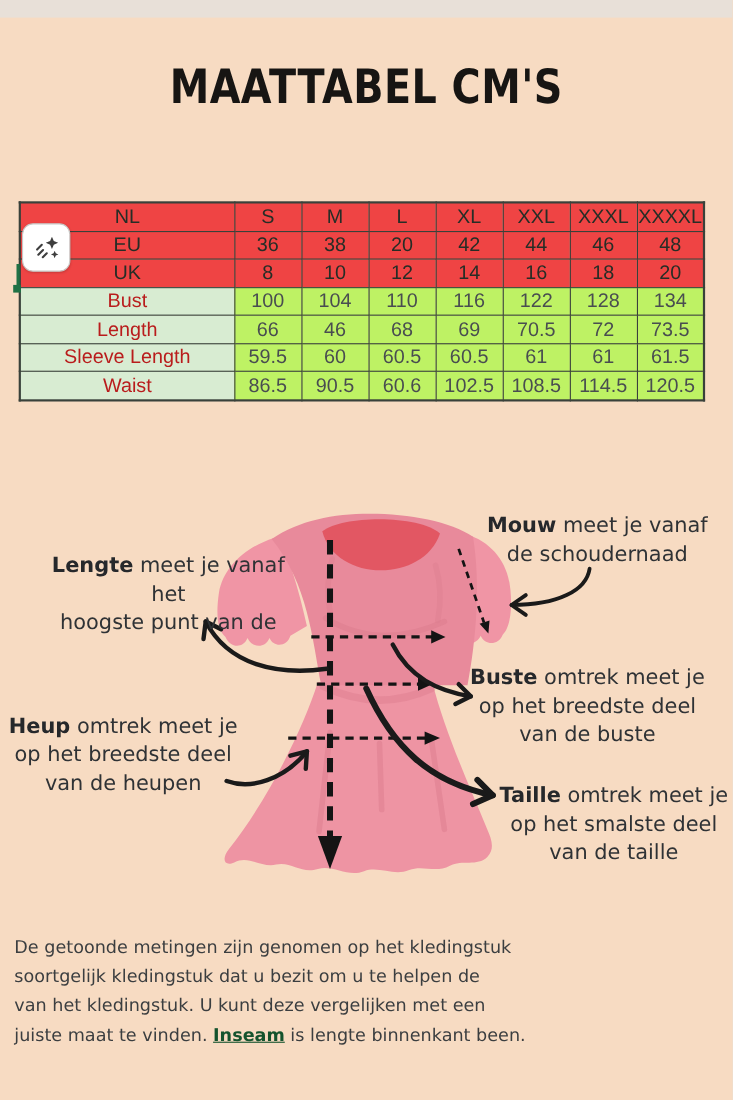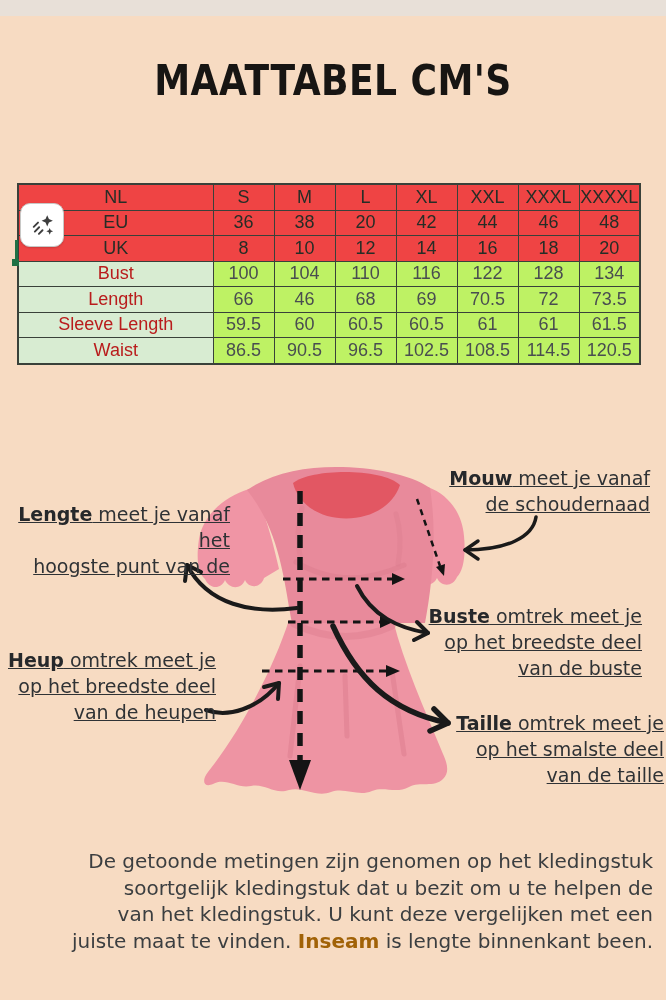--- a/index.html
+++ b/index.html
@@ -35,37 +35,37 @@
   .sparkle{
     position:absolute;left:20px;top:187px;width:44px;height:44px;
     background:#ffffff;border:1px solid #c8c8c6;border-radius:10px;
     box-shadow:0 1px 2px rgba(0,0,0,0.15);padding:0;cursor:pointer;
     display:flex;align-items:center;justify-content:center;
   }
   .sel-line{position:absolute;left:15px;top:224px;width:3px;height:22px;background:#1F7145;}
   .sel-handle{position:absolute;left:12px;top:243px;width:7px;height:7px;background:#1F7145;}
   
   .ann{
-    position:absolute;text-align:right;color:#2F3235;
-    font-size:19px;line-height:26px;text-decoration:underline;
+    position:absolute;text-align:center;color:#2F3235;
+    font-size:19px;line-height:26px;
   }
   .ann b{font-weight:bold;color:#26282B;}
-  .ann-lengte{left:0px;top:485px;width:230px;}
+  .ann-lengte{left:0px;top:485px;width:230px;padding-left:38px;}
   .ann-mouw{left:436px;top:449px;width:214px;}
   .ann-buste{left:426px;top:587px;width:216px;}
   .ann-heup{left:8px;top:631px;width:208px;}
   .ann-taille{left:452px;top:694px;width:212px;}
   
   .illu{position:absolute;left:0;top:430px;}
   
   .footer{
     position:absolute;left:13px;top:832px;width:640px;
-    text-align:right;color:#3B3E40;font-size:20px;line-height:26.5px;
-  }
-  .footer b{color:#a16207;}
+    text-align:left;color:#3B3E40;font-size:16px;line-height:26.5px;
+  }
+  .footer b{color:#14532d;text-decoration:underline;}
 </style>
 </head>
 <body>
 
 <div class="canvas">
 
   <h1 class="title">MAATTABEL CM'S</h1>
 
   <table class="size-table">
     <colgroup>
@@ -136,21 +136,21 @@
           <td>60.5</td>
           <td>60.5</td>
           <td>61</td>
           <td>61</td>
           <td>61.5</td>
         </tr>
         <tr class="meas">
           <td class="lbl">Waist</td>
           <td>86.5</td>
           <td>90.5</td>
-          <td>96.5</td>
+          <td>60.6</td>
           <td>102.5</td>
           <td>108.5</td>
           <td>114.5</td>
           <td>120.5</td>
         </tr>
       </tbody>
   </table>
 
   <button class="sparkle" aria-label="sparkle">
     <svg width="27" height="27" viewBox="0 0 24 24">

